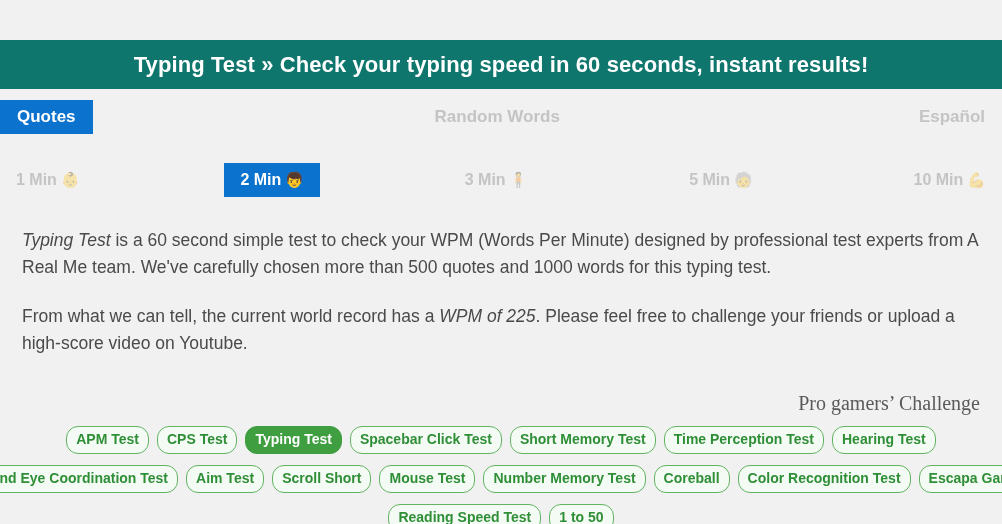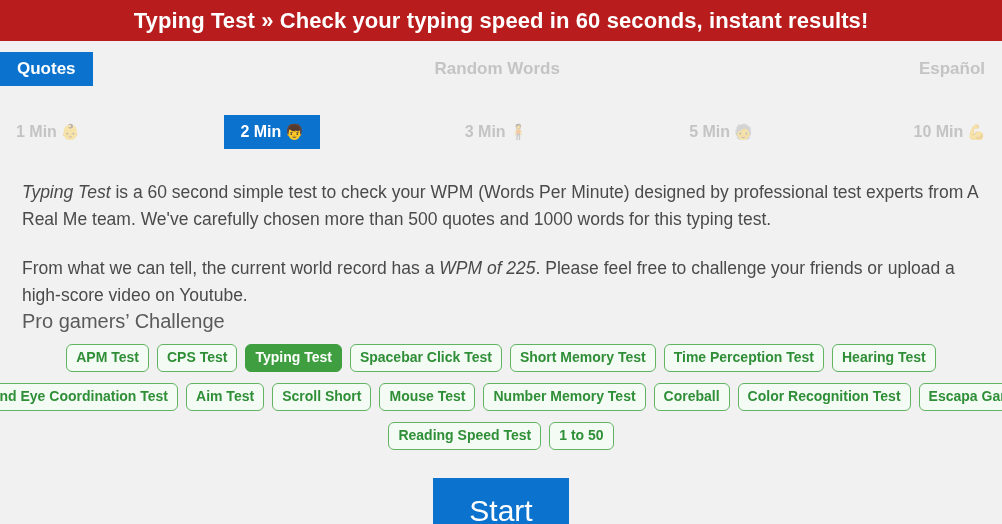--- a/index.html
+++ b/index.html
@@ -10,25 +10,26 @@
     width: 1002px;
     height: 524px;
     background: #f1f1f1;
     font-family: "Liberation Sans", sans-serif;
     color: #444444;
     overflow: hidden;
   }
 
   
   .page-header {
-    background: #b91c1c;
-    height: 41px;
+    background: #0f766e;
+    height: 49px;
     display: flex;
     align-items: center;
     justify-content: center;
+    margin-top: 40px;
   }
   .page-header-title {
     color: #ffffff;
     font-size: 22px;
     font-weight: bold;
     letter-spacing: 0.1px;
     white-space: nowrap;
   }
 
   
@@ -83,39 +84,41 @@
     margin: 0;
   }
   .paragraph-1 { margin-top: 30px; }
   .paragraph-2 { margin-top: 22px; }
   .paragraph em {
     font-style: italic;
   }
 
   
   .challenge-title {
-    text-align: left;
+    text-align: right;
     font-size: 20px;
     color: #5a5a5a;
+    margin-top: 34px;
     line-height: 24px;
+    font-family: Liberation Serif, serif;
   }
   .pill-row {
     display: flex;
     justify-content: center;
     flex-wrap: nowrap;
     gap: 8px;
     margin-top: 11px;
   }
   .pill {
     border: 1px solid #62b462;
     background: #f4faf4;
     color: #2f8f37;
     font-size: 14px;
     font-weight: bold;
-    border-radius: 6px;
+    border-radius: 12px;
     padding: 4px 9px 5px 9px;
     white-space: nowrap;
     line-height: 17px;
     cursor: pointer;
   }
   .pill.active {
     background: #3f9e3f;
     border-color: #3f9e3f;
     color: #ffffff;
   }

